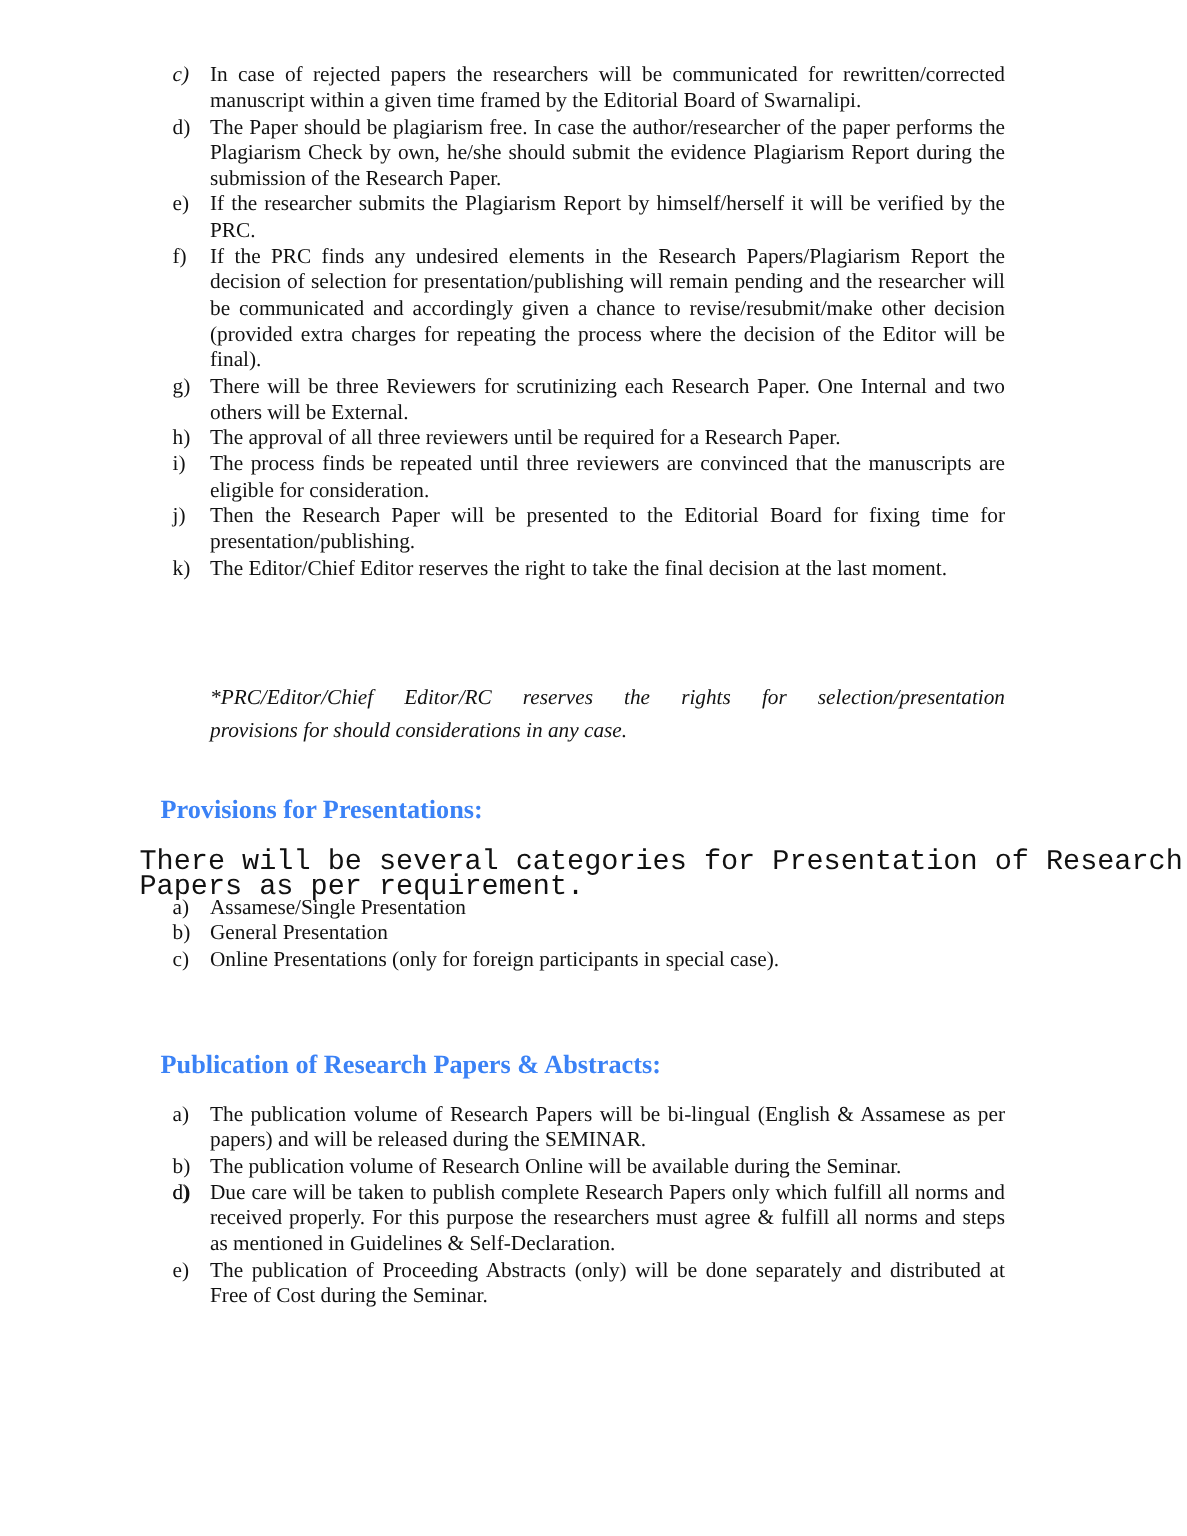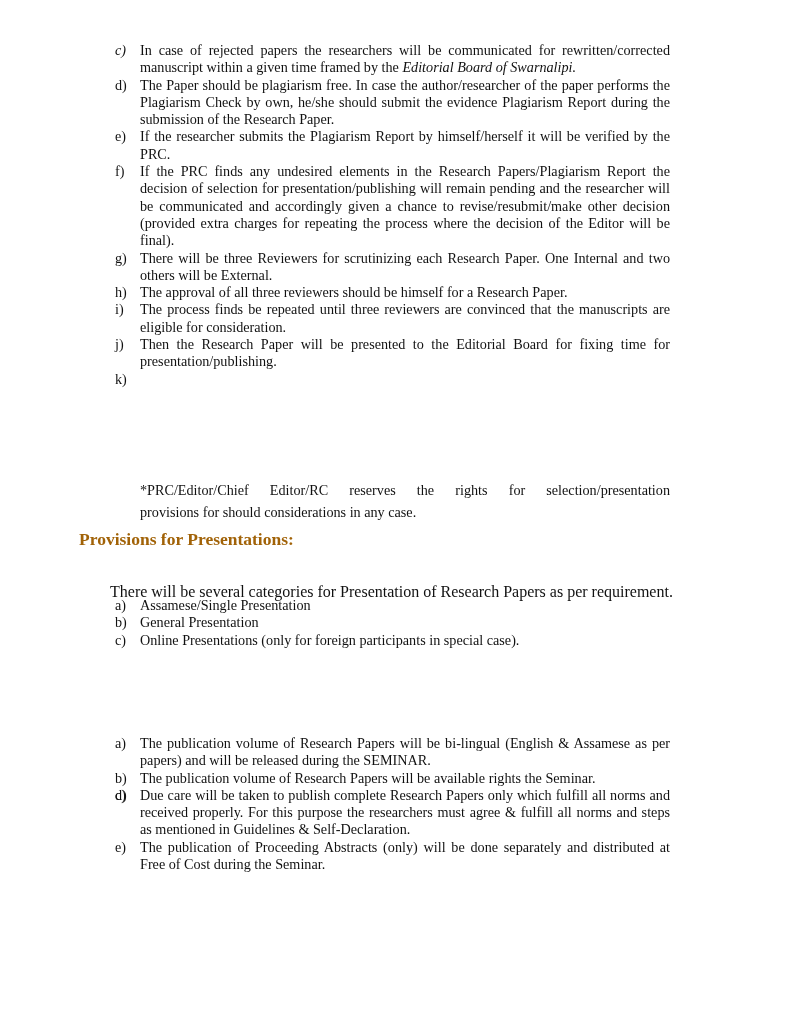--- a/index.html
+++ b/index.html
@@ -37,51 +37,52 @@
       line-height: 17.3px;
       text-align: justify;
     }
     .list li .marker {
       position: absolute;
       left: 0;
       top: 0;
     }
     .list li .marker.italic { font-style: italic; }
     .list.short li { text-align: left; }
-    .it { font-style: italic; }
+    .it { }
     .note {
       position: absolute;
       left: 140px;
       width: 530px;
+      font-style: italic;
       font-size: 14.2px;
       line-height: 22px;
       text-align: justify;
       text-align-last: left;
-      margin-top: 25px;
     }
     .note .line1 {
       display: block;
       text-align: justify;
       text-align-last: justify;
     }
     .heading {
       position: absolute;
-      left: 79px;
+      left: 107px;
       font-family: "Liberation Serif", serif;
       font-weight: bold;
       font-size: 17.5px;
-      color: #a16207;
+      color: #3b82f6;
       margin: 0;
     }
     .para {
       position: absolute;
       left: 93px;
-      font-size: 16px;
+      font-size: 19px;
       line-height: 17px;
-      margin: 17px;
+      margin: 0;
+      font-family: Liberation Mono, monospace;
     }
   </style>
 </head>
 <body>
 
 <div class="page">
 
   <ul class="list" style="top:42px;">
     <li>
       <span class="marker italic">c)</span><span>In case of rejected papers the researchers will be communicated for rewritten/corrected manuscript within a given time framed by the </span><span class="it">Editorial Board of Swarnalipi.</span>
@@ -92,30 +93,30 @@
     <li>
       <span class="marker">e)</span><span>If the researcher submits the Plagiarism Report by himself/herself it will be verified by the PRC.</span>
     </li>
     <li>
       <span class="marker">f)</span><span>If the PRC finds any undesired elements in the Research Papers/Plagiarism Report the decision of selection for presentation/publishing will remain pending and the researcher will be communicated and accordingly given a chance to revise/resubmit/make other decision (provided extra charges for repeating the process where the decision of the Editor will be final).</span>
     </li>
     <li>
       <span class="marker">g)</span><span>There will be three Reviewers for scrutinizing each Research Paper. One Internal and two others will be External.</span>
     </li>
     <li>
-      <span class="marker">h)</span><span>The approval of all three reviewers should be himself for a Research Paper.</span>
+      <span class="marker">h)</span><span>The approval of all three reviewers until be required for a Research Paper.</span>
     </li>
     <li>
       <span class="marker">i)</span><span>The process finds be repeated until three reviewers are convinced that the manuscripts are eligible for consideration.</span>
     </li>
     <li>
       <span class="marker">j)</span><span>Then the Research Paper will be presented to the Editorial Board for fixing time for presentation/publishing.</span>
     </li>
     <li>
-      <span class="marker">k)</span>
+      <span class="marker">k)</span><span>The Editor/Chief Editor reserves the right to take the final decision at the last moment.</span>
     </li>
   </ul>
 
   <div class="note" style="top:454px;">
     <span class="line1">*PRC/Editor/Chief Editor/RC reserves the rights for selection/presentation</span>
     <span>provisions for should considerations in any case.</span>
   </div>
 
   <h2 class="heading" style="top:529px;">Provisions for Presentations:</h2>
   <p class="para" style="top:566px;">There will be several categories for Presentation of Research Papers as per requirement.</p>
@@ -124,26 +125,27 @@
       <span class="marker">a)</span><span>Assamese/Single Presentation</span>
     </li>
     <li>
       <span class="marker">b)</span><span>General Presentation</span>
     </li>
     <li>
       <span class="marker">c)</span><span>Online Presentations (only for foreign participants in special case).</span>
     </li>
   </ul>
 
+  <h2 class="heading" style="top:699px;">Publication of Research Papers &amp; Abstracts:</h2>
   <ul class="list" style="top:735px;">
     <li>
       <span class="marker">a)</span><span>The publication volume of Research Papers will be bi-lingual (English &amp; Assamese as per papers) and will be released during the SEMINAR.</span>
     </li>
     <li>
-      <span class="marker">b)</span><span>The publication volume of Research Papers will be available rights the Seminar.</span>
+      <span class="marker">b)</span><span>The publication volume of Research Online will be available during the Seminar.</span>
     </li>
     <li>
       <span class="marker">c)</span>
     </li>
     <li>
       <span class="marker">d)</span><span>Due care will be taken to publish complete Research Papers only which fulfill all norms and received properly. For this purpose the researchers must agree &amp; fulfill all norms and steps as mentioned in Guidelines &amp; Self-Declaration.</span>
     </li>
     <li>
       <span class="marker">e)</span><span>The publication of Proceeding Abstracts (only) will be done separately and distributed at Free of Cost during the Seminar.</span>
     </li>

